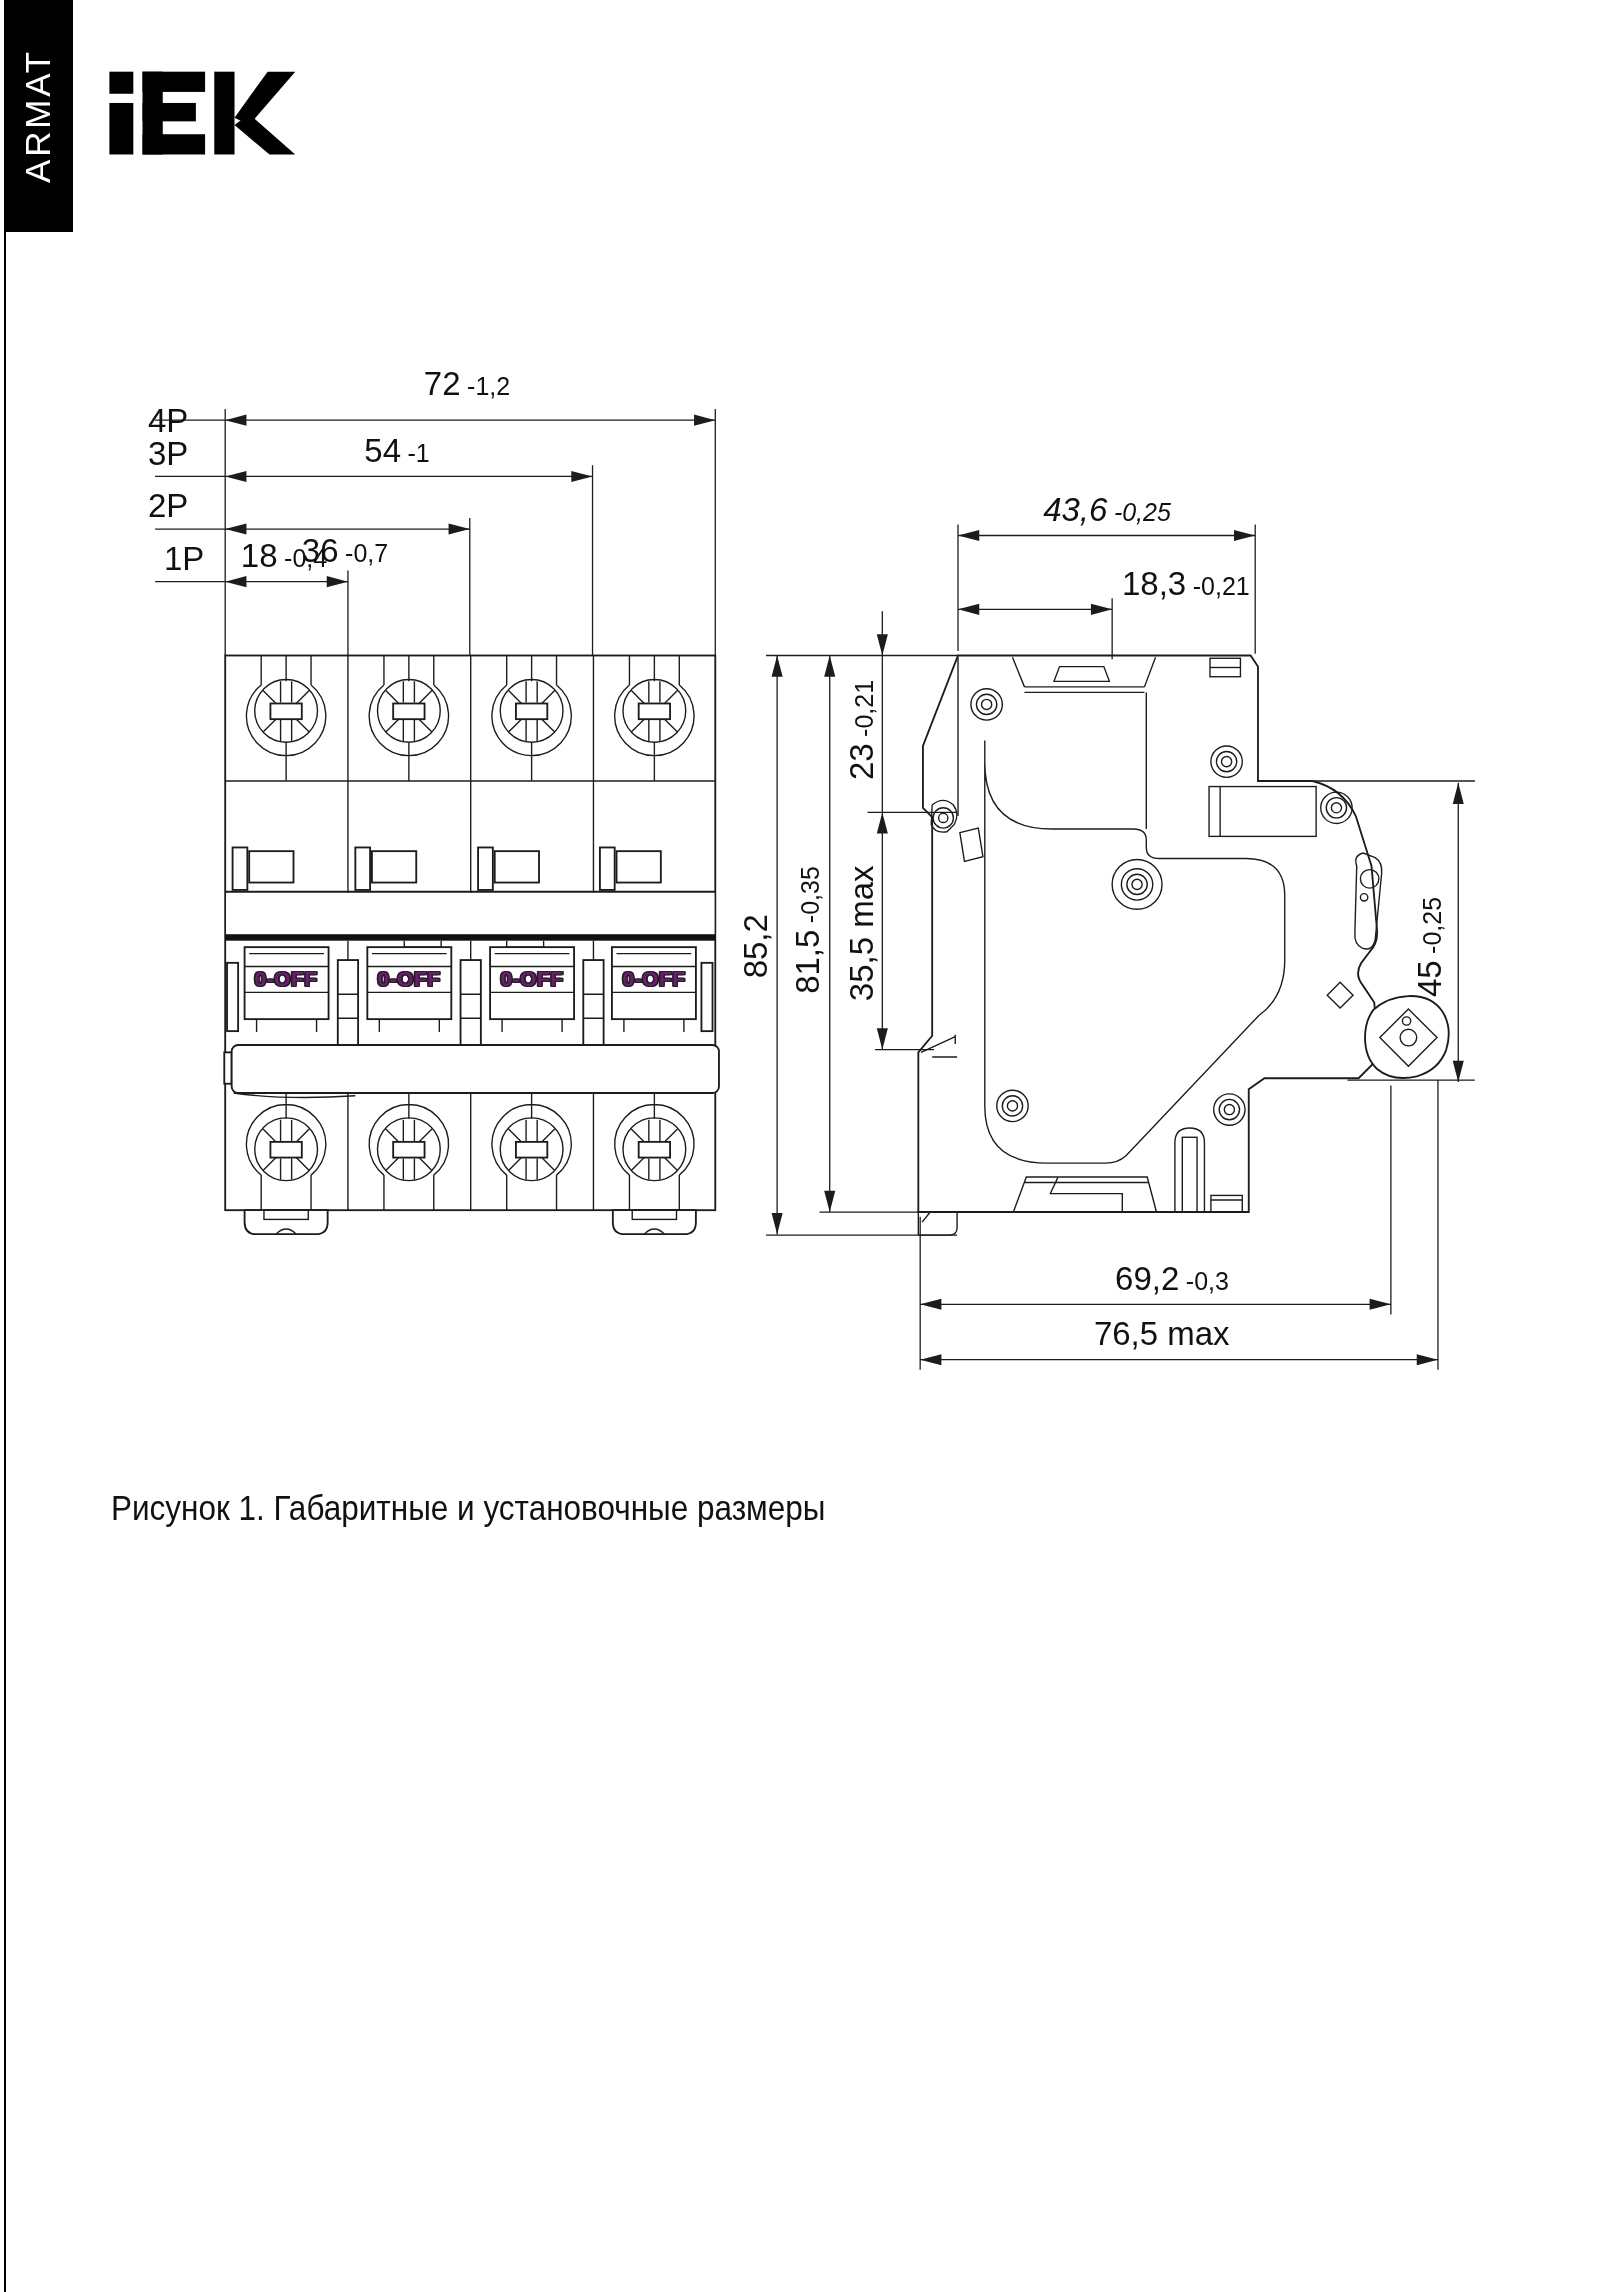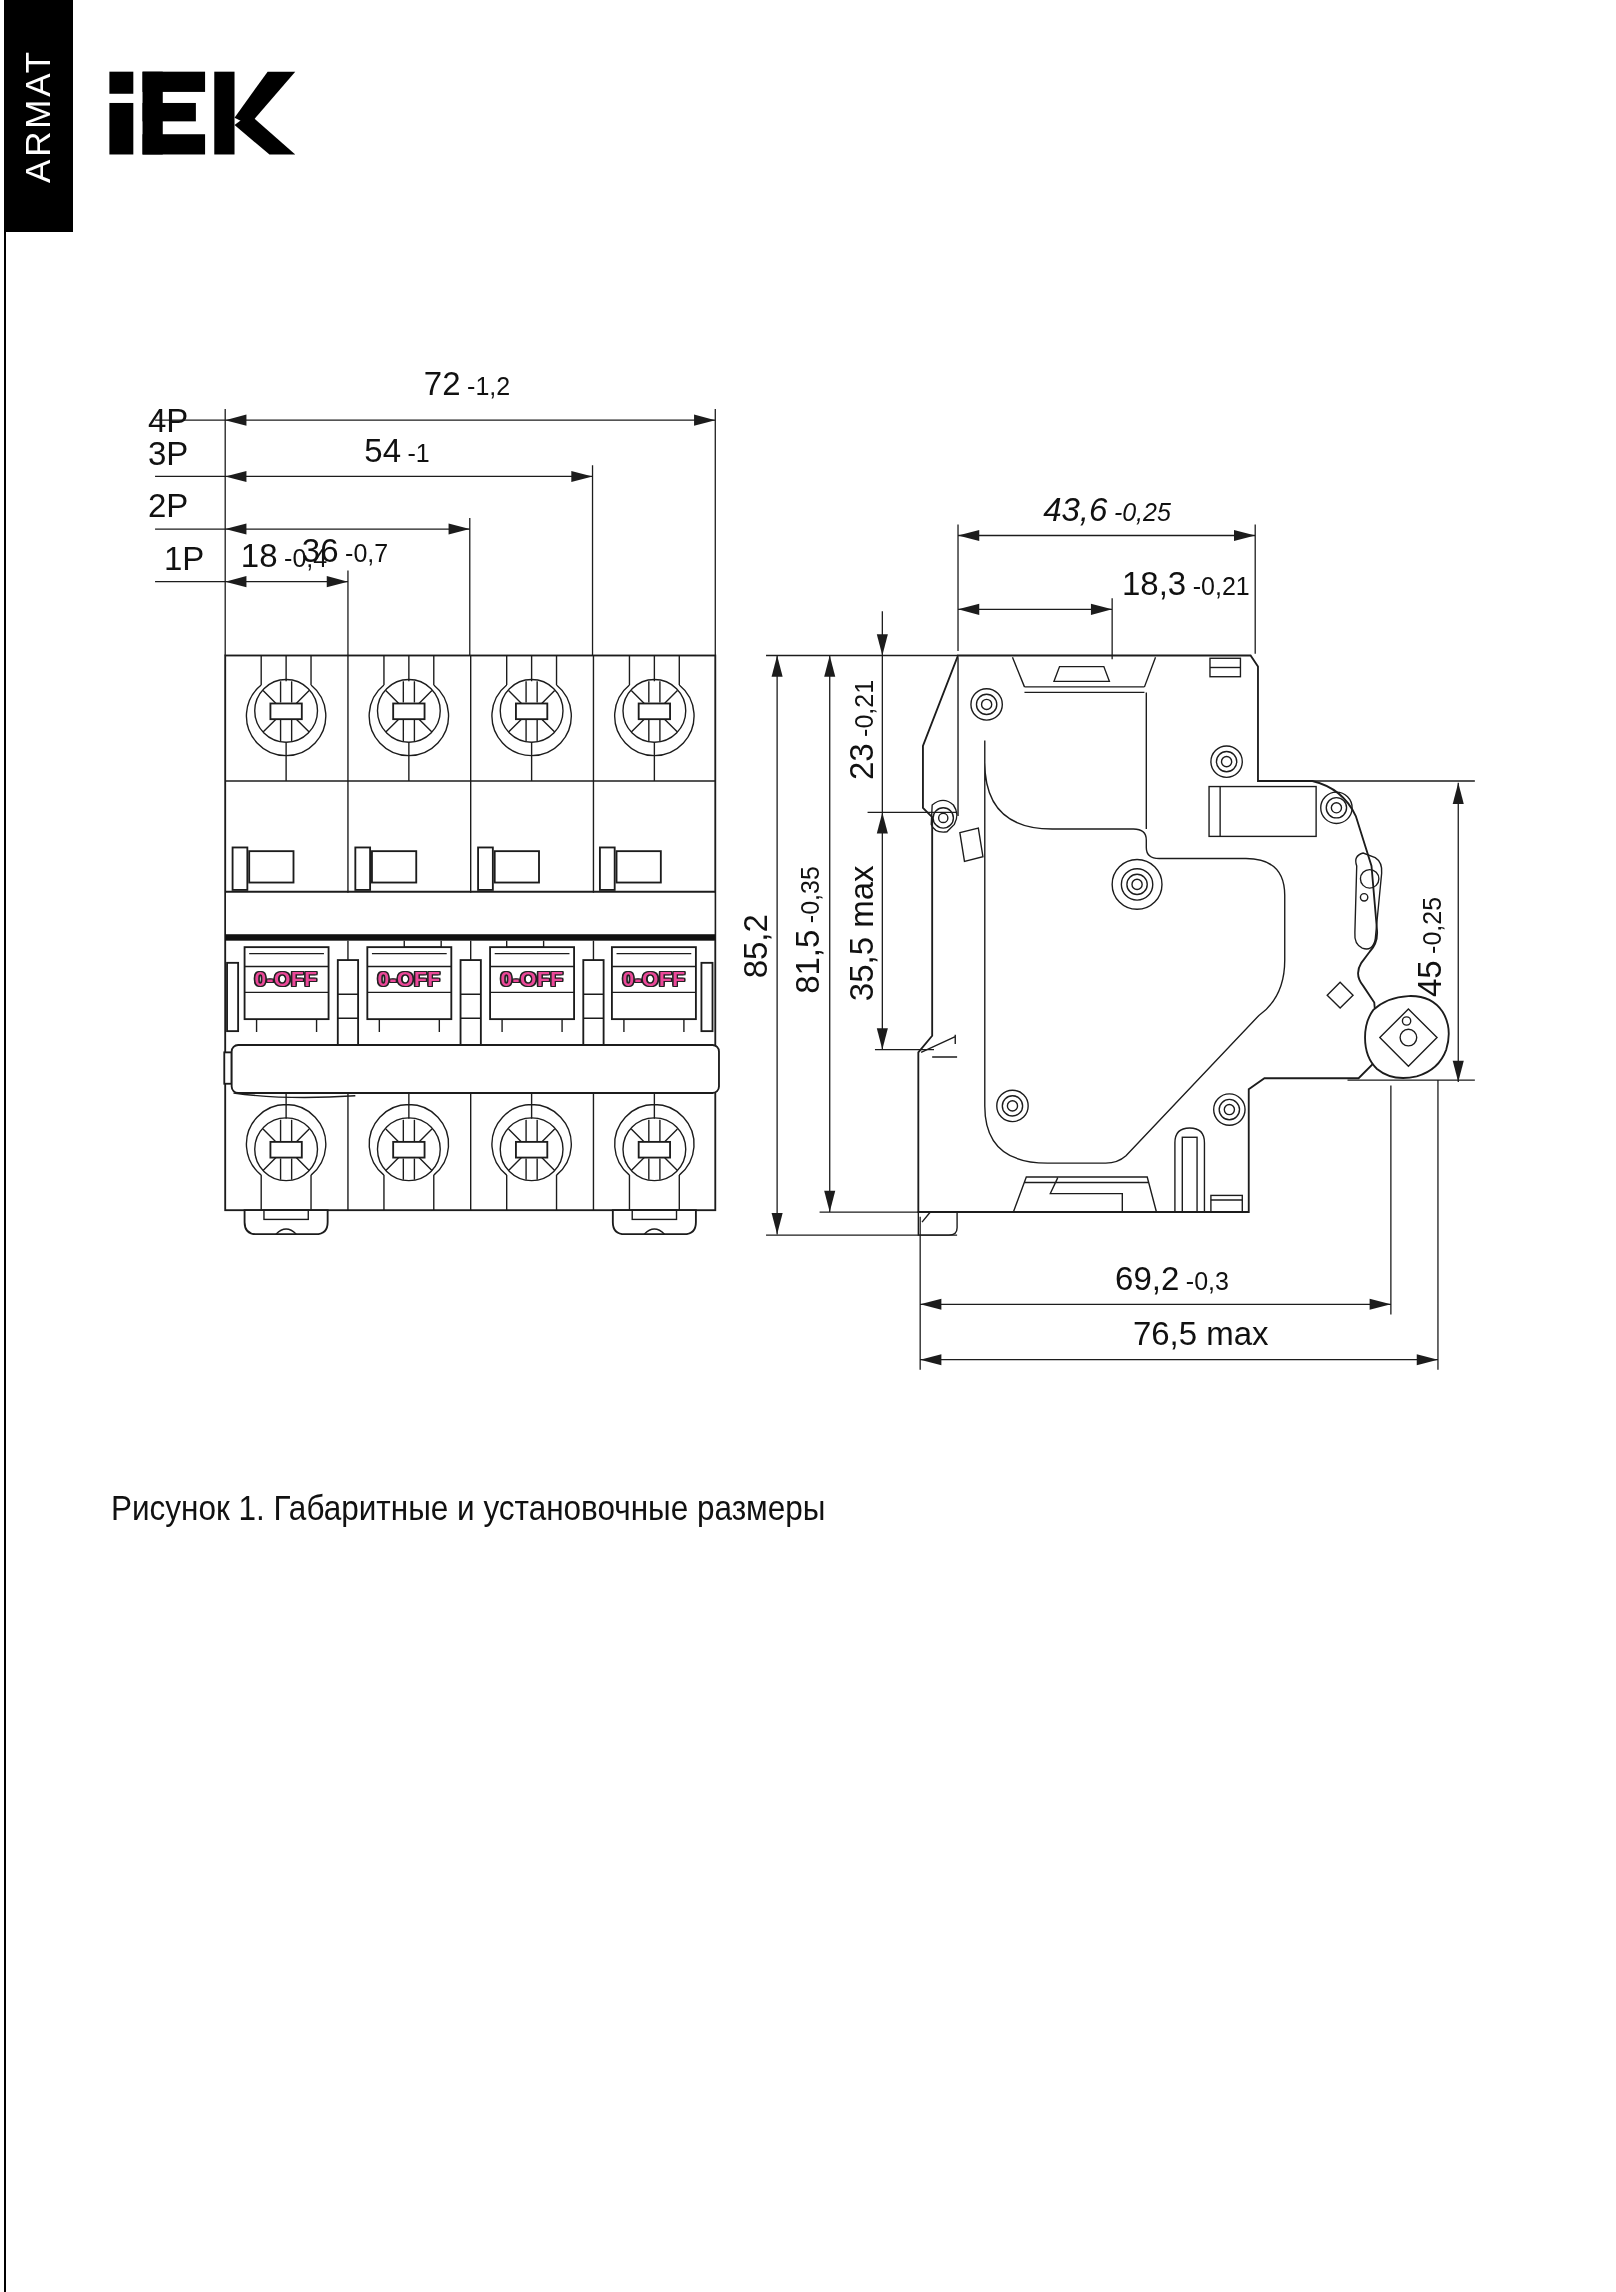--- a/index.html
+++ b/index.html
@@ -13,21 +13,21 @@
               font-size:35px;letter-spacing:2.8px;font-weight:400;}
   #page-edge{left:3.7px;top:232px;width:2.8px;height:2061px;background:#000;}
   
   .dim{position:absolute;font-size:33px;white-space:nowrap;color:#111;line-height:1.1;}
   .dim .t{font-size:25px;margin-left:6.5px;}
   .c-hb{transform:translate(-50%,-100%);}
   .l-hb{transform:translate(0,-100%);}
   .dim-v{transform:translate(-50%,-50%) rotate(-90deg);}
   .plabel{position:absolute;font-size:33px;color:#111;white-space:nowrap;}
   .toggle-label{position:absolute;transform:translate(-50%,-50%);
-    font-size:21px;font-weight:bold;letter-spacing:0.5px;color:#ec4899;
+    font-size:21px;font-weight:bold;letter-spacing:0.5px;color:#701a75;
     text-shadow:-1.3px -1.3px 0 #222,1.3px -1.3px 0 #222,-1.3px 1.3px 0 #222,
       1.3px 1.3px 0 #222,-1.3px 0 0 #222,1.3px 0 0 #222,0 -1.3px 0 #222,0 1.3px 0 #222;text-align:center;}
   #caption{position:absolute;left:111px;top:1488px;font-size:35px;color:#111;
            transform:scaleX(.9);transform-origin:left top;white-space:nowrap;}
   svg{position:absolute;left:0;top:0;}
   .ln{stroke:#1c1c1c;fill:none;stroke-width:2;}
   .ln2{stroke:#1c1c1c;fill:none;stroke-width:1.5;}
   .lnw{stroke:#1c1c1c;fill:#fff;stroke-width:2;}
   .dml{stroke:#1c1c1c;fill:none;stroke-width:1.4;}
   .ar{fill:#1c1c1c;stroke:none;}
@@ -278,17 +278,17 @@
   <div class="toggle-label" style="left:654px;top:979px;">0-OFF</div>
 
   <div class="dim c-hb" style="left:1107px;top:528px;font-style:italic;"><span>43,6</span><span class="t">-0,25</span></div>
   <div class="dim l-hb" style="left:1122px;top:602px;"><span>18,3</span><span class="t">-0,21</span></div>
   <div class="dim dim-v" style="left:862px;top:730px;"><span>23</span><span class="t">-0,21</span></div>
   <div class="dim dim-v" style="left:862px;top:930px;"><span>35,5 max</span><span class="t"></span></div>
   <div class="dim dim-v" style="left:808px;top:930px;"><span>81,5</span><span class="t">-0,35</span></div>
   <div class="dim dim-v" style="left:756px;top:943px;"><span>85,2</span><span class="t"></span></div>
   <div class="dim dim-v" style="left:1430px;top:947px;"><span>45</span><span class="t">-0,25</span></div>
   <div class="dim c-hb" style="left:1172px;top:1297px;text-align:center;"><span>69,2</span><span class="t">-0,3</span></div>
-  <div class="dim c-hb" style="left:1204px;top:1352px;"><span>76,5 max</span><span class="t"></span></div>
+  <div class="dim c-hb" style="left:1165px;top:1352px;"><span>76,5 max</span><span class="t"></span></div>
 
   <div id="caption">Рисунок 1. Габаритные и установочные размеры</div>
 </div>
 
 
 </body></html>

